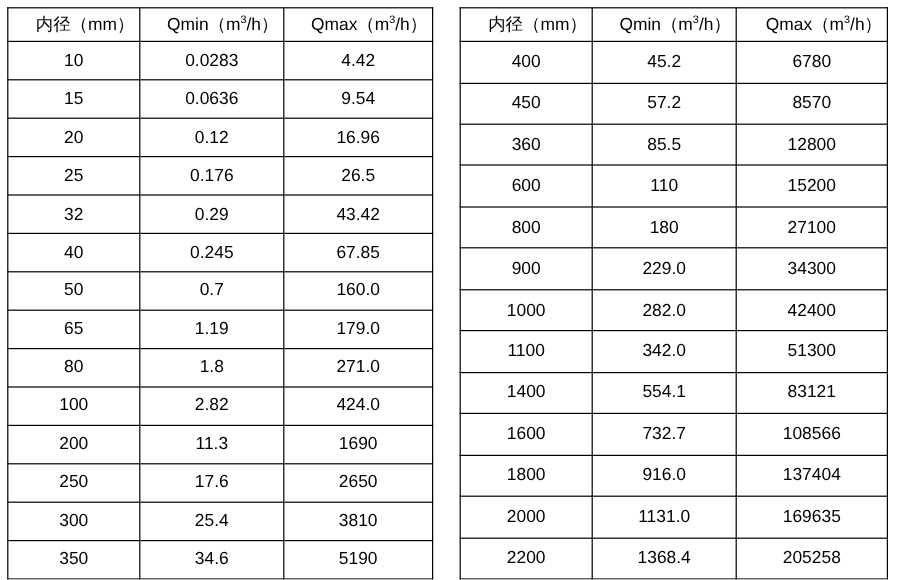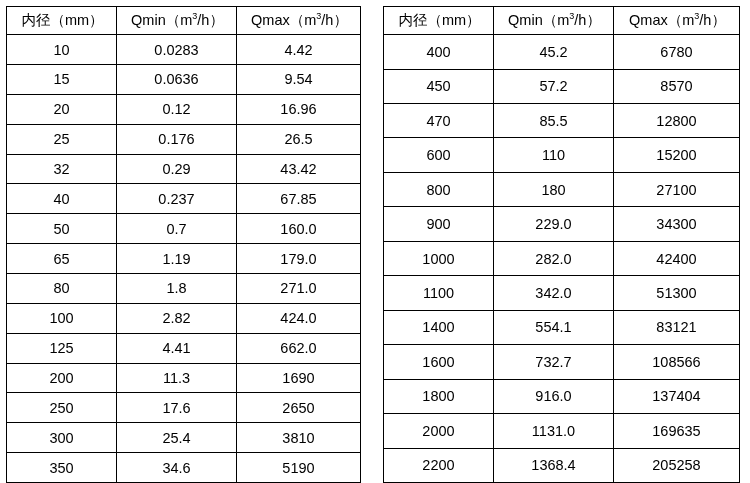--- a/index.html
+++ b/index.html
@@ -32,21 +32,21 @@
     border: 1px solid #000;
     height: 28.1px;
     padding: 0 4px;
     font-size: 14.5px;
     font-weight: normal;
     text-align: center;
     white-space: nowrap;
     box-sizing: border-box;
   }
   table.spec thead td {
-    text-align: center;
+    text-align: right;
     padding-left: 6px;
     font-size: 14.5px;
   }
   
   .t-left { width: 354px; }
   .t-left col.c0 { width: 110px; }
   .t-left col.c1 { width: 120px; }
   .t-left col.c2 { width: 124px; }
   
   .t-right { width: 356px; }
@@ -98,21 +98,21 @@
           <td>0.176</td>
           <td>26.5</td>
         </tr>
         <tr>
           <td>32</td>
           <td>0.29</td>
           <td>43.42</td>
         </tr>
         <tr>
           <td>40</td>
-          <td>0.237</td>
+          <td>0.245</td>
           <td>67.85</td>
         </tr>
         <tr>
           <td>50</td>
           <td>0.7</td>
           <td>160.0</td>
         </tr>
         <tr>
           <td>65</td>
           <td>1.19</td>
@@ -120,25 +120,20 @@
         </tr>
         <tr>
           <td>80</td>
           <td>1.8</td>
           <td>271.0</td>
         </tr>
         <tr>
           <td>100</td>
           <td>2.82</td>
           <td>424.0</td>
-        </tr>
-        <tr>
-          <td>125</td>
-          <td>4.41</td>
-          <td>662.0</td>
         </tr>
         <tr>
           <td>200</td>
           <td>11.3</td>
           <td>1690</td>
         </tr>
         <tr>
           <td>250</td>
           <td>17.6</td>
           <td>2650</td>
@@ -174,21 +169,21 @@
           <td>400</td>
           <td>45.2</td>
           <td>6780</td>
         </tr>
         <tr>
           <td>450</td>
           <td>57.2</td>
           <td>8570</td>
         </tr>
         <tr>
-          <td>470</td>
+          <td>360</td>
           <td>85.5</td>
           <td>12800</td>
         </tr>
         <tr>
           <td>600</td>
           <td>110</td>
           <td>15200</td>
         </tr>
         <tr>
           <td>800</td>

